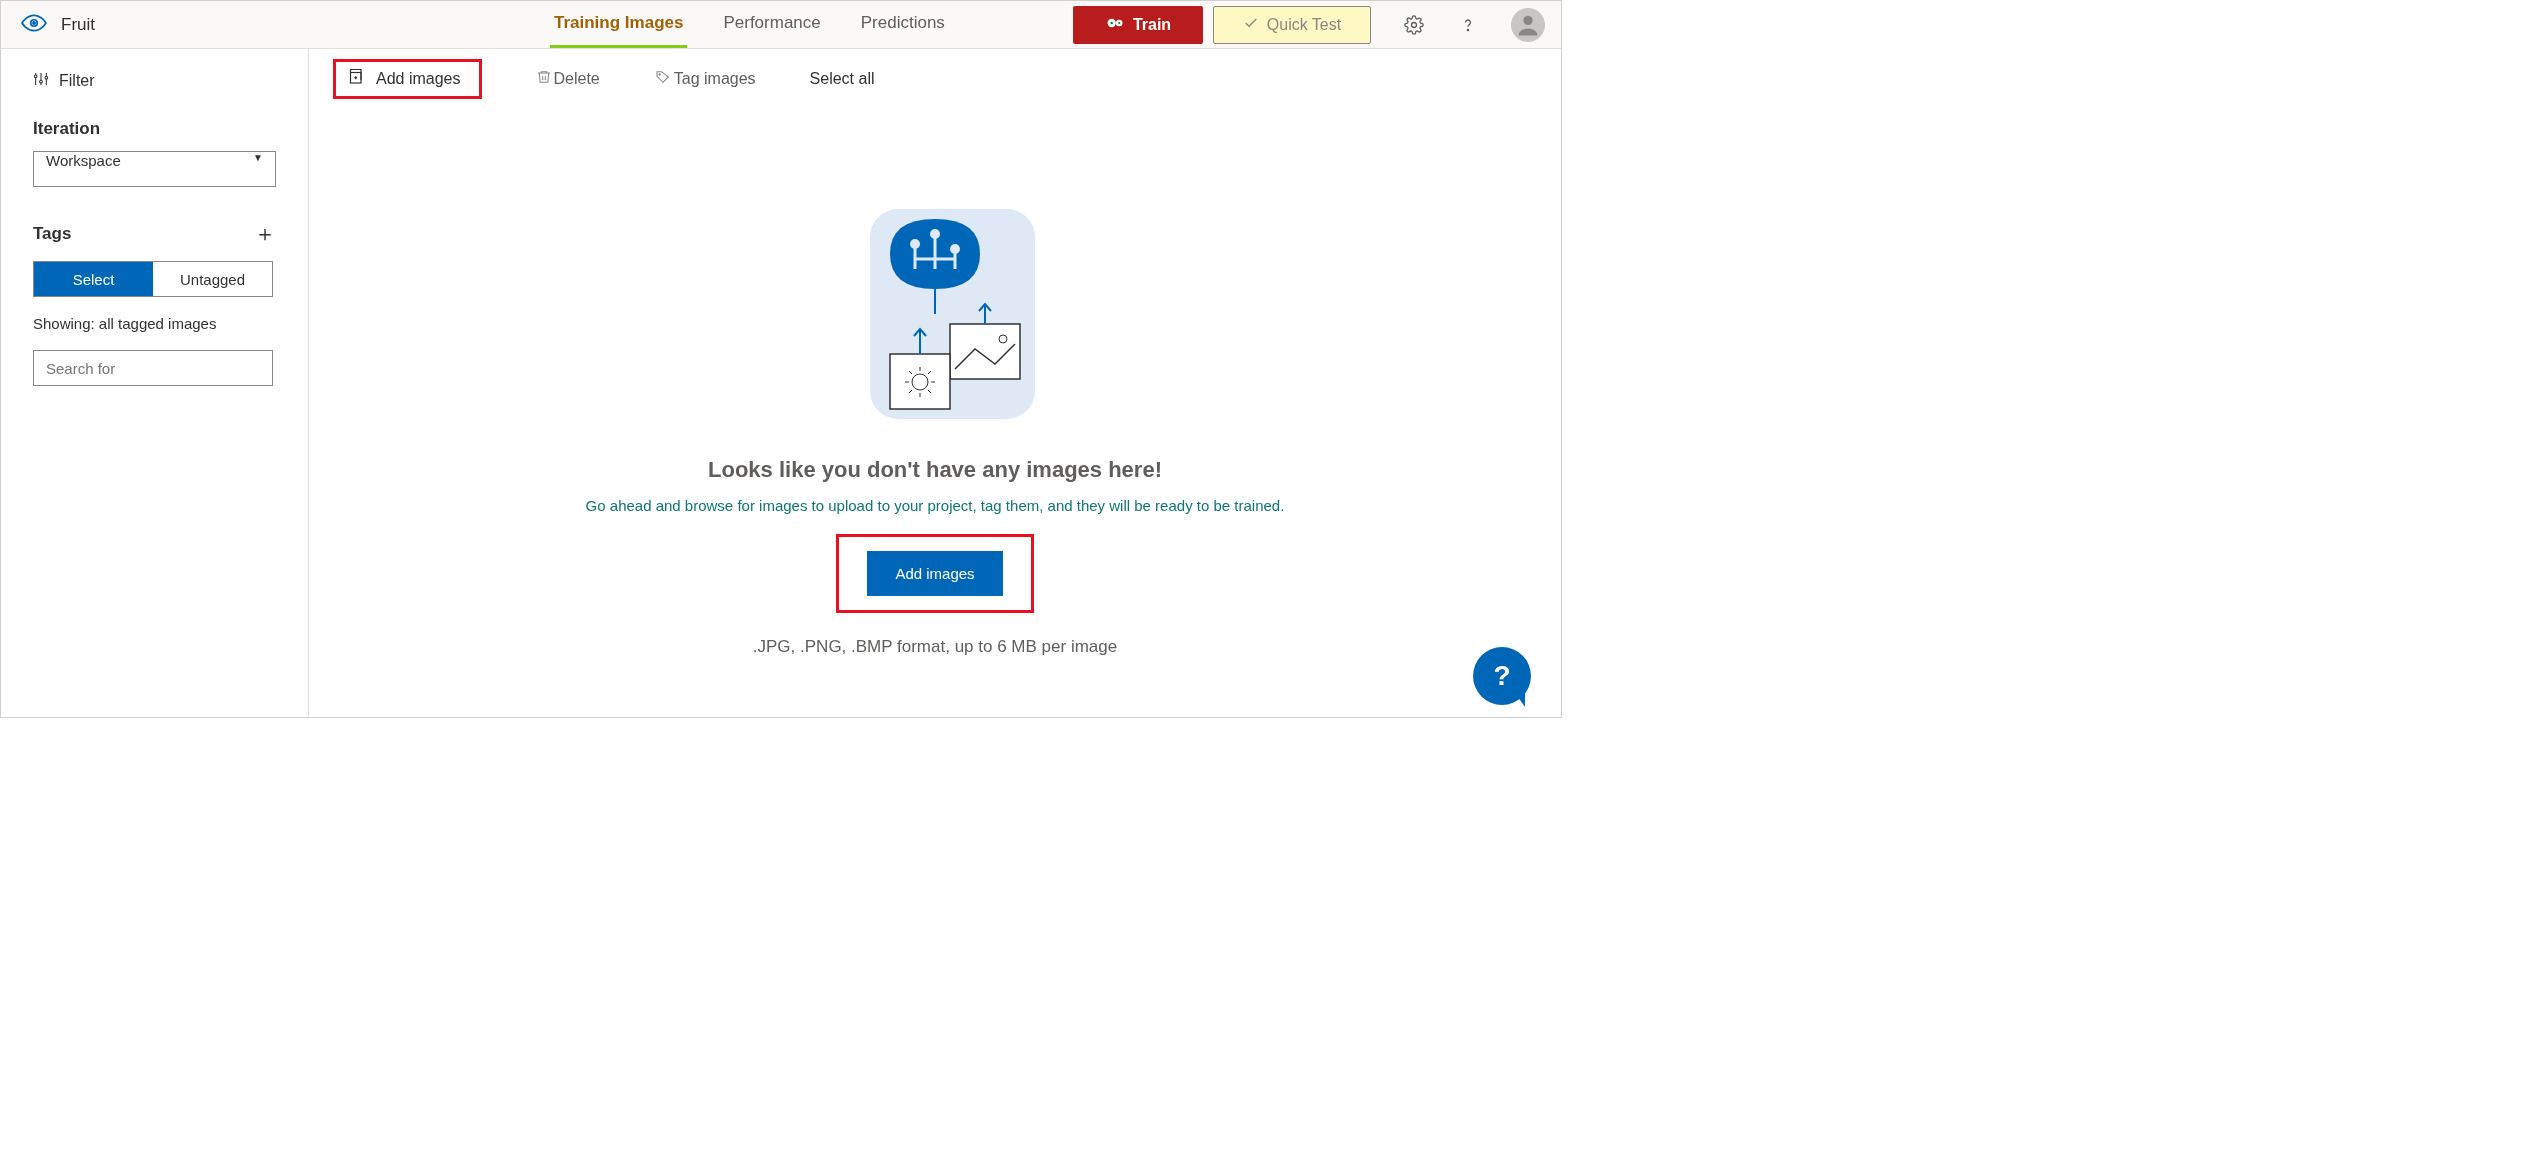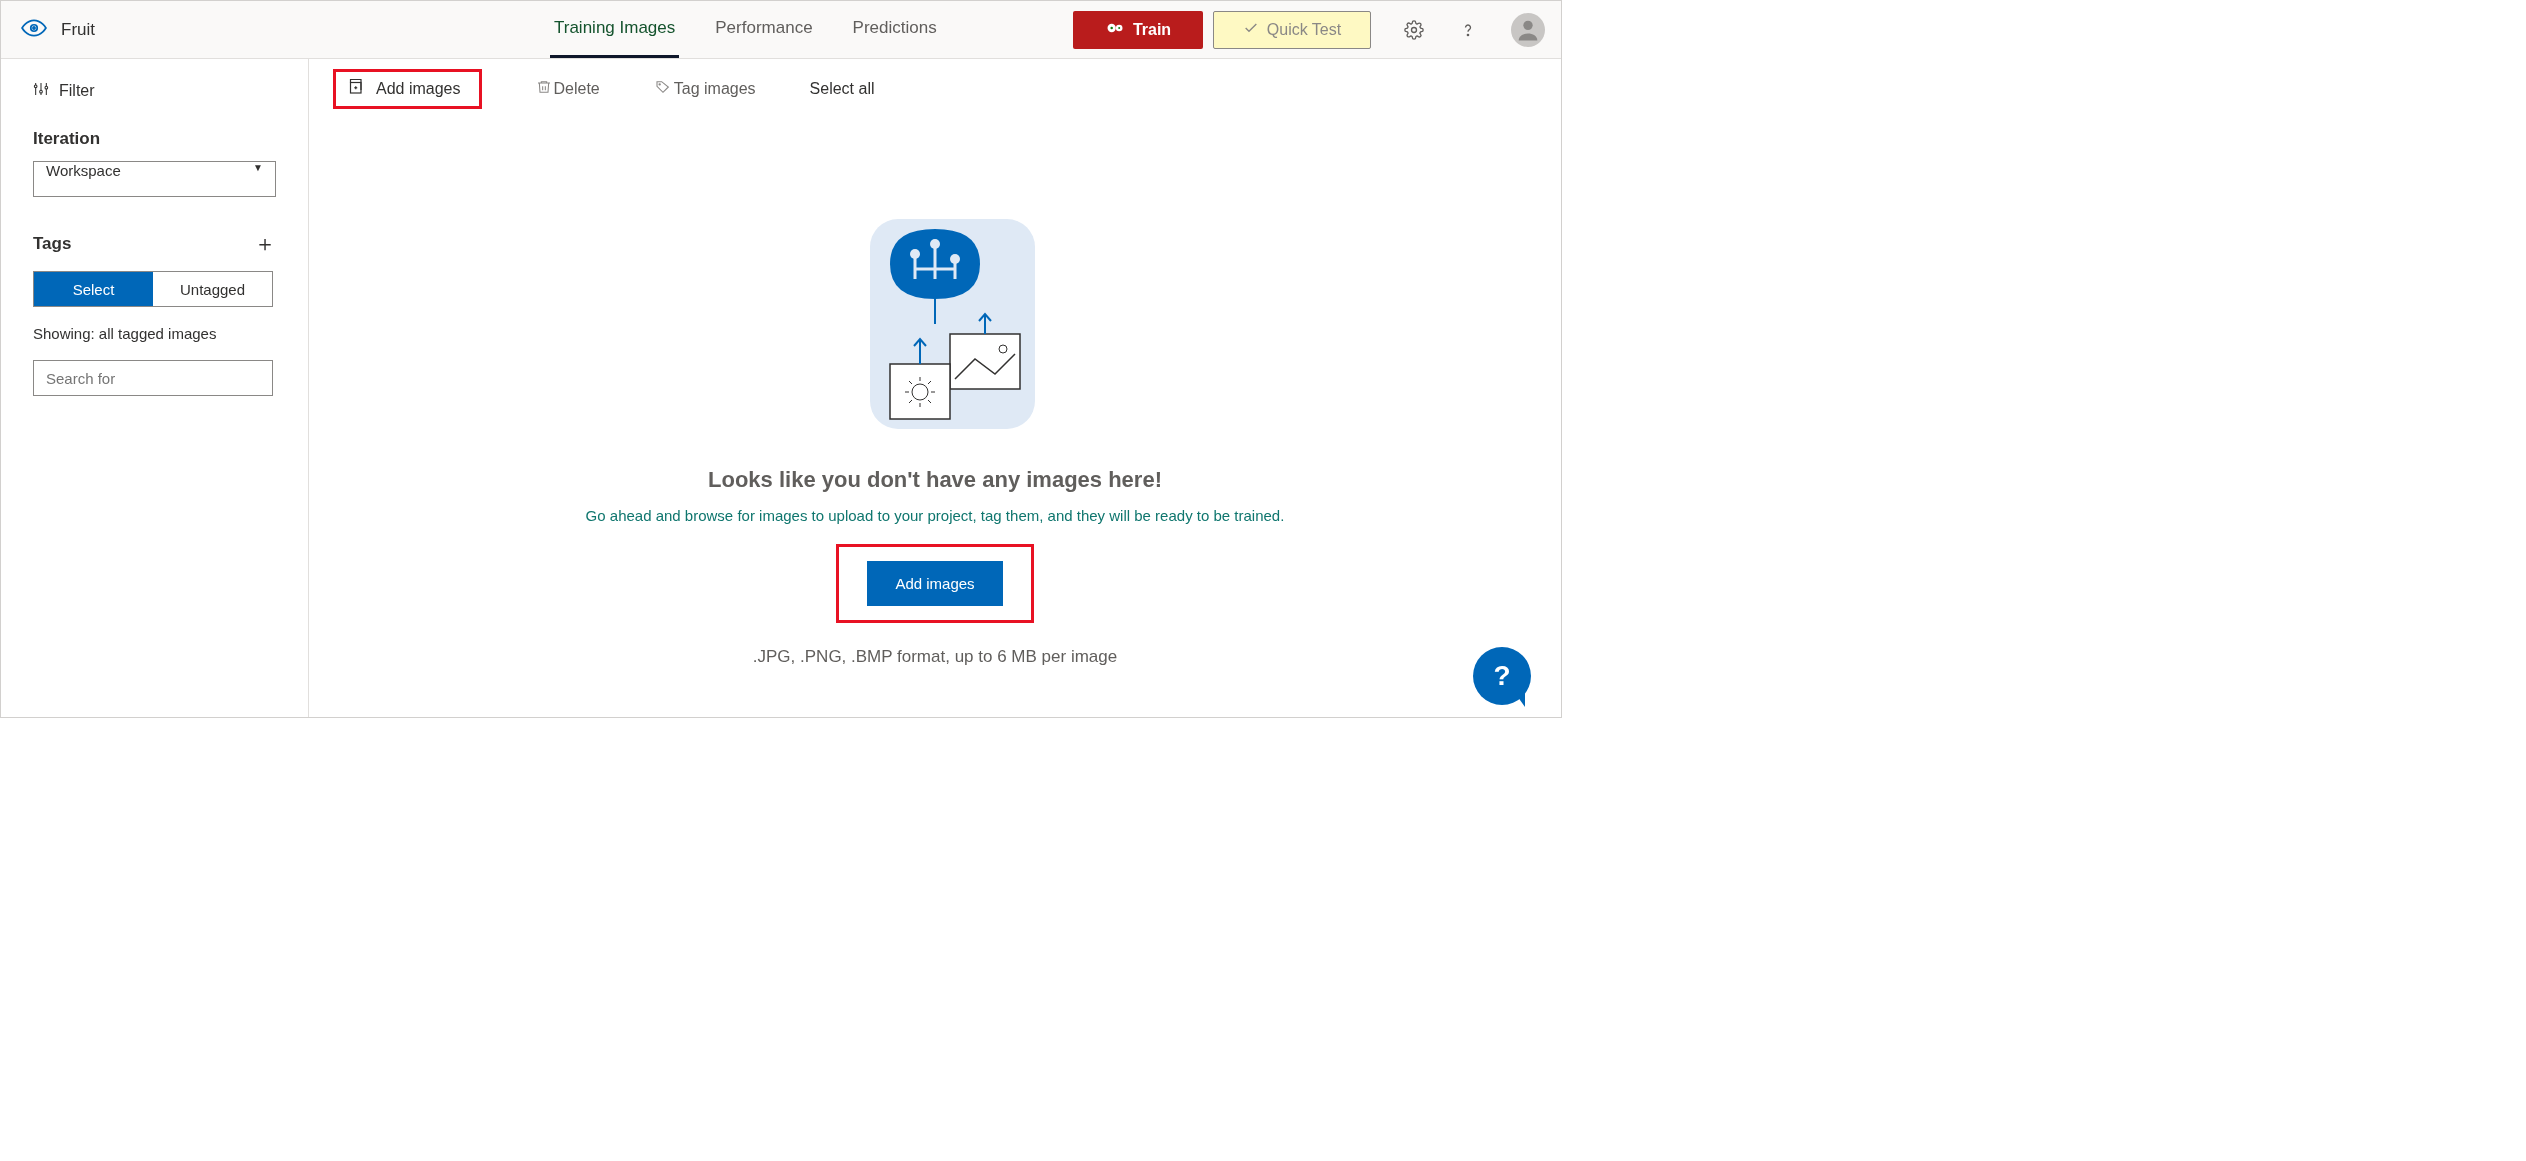--- a/index.html
+++ b/index.html
@@ -1,25 +1,25 @@
 <!DOCTYPE html>
 <html><head>
 <meta charset="utf-8">
 <style>
   * { box-sizing: border-box; margin: 0; padding: 0; font-family: "Segoe UI", Arial, sans-serif; }
   body { background: #fff; color: #323130; overflow: hidden; }
   .app { width: 1562px; height: 718px; border: 1px solid #d2d0ce; display: flex; flex-direction: column; position: relative; }
 
   
-  .header { height: 58px; background: #faf9f8; border-bottom: 1px solid #e1dfdd; display: flex; align-items: center; padding: 0 16px 0 20px; }
+  .header { height: 48px; background: #faf9f8; border-bottom: 1px solid #e1dfdd; display: flex; align-items: center; padding: 0 16px 0 20px; }
   .logo-wrap { display: flex; align-items: center; gap: 14px; }
   .logo-wrap .title { font-size: 17px; font-weight: 400; }
   .tabs { display: flex; margin-left: 455px; gap: 32px; height: 100%; align-items: stretch; }
   .tab { display: flex; align-items: center; font-size: 17px; color: #605e5c; cursor: pointer; border-bottom: 3px solid transparent; padding: 0 4px; }
-  .tab.active { color: #14532d; font-weight: 400; border-bottom: 3px solid #0f172a; }
+  .tab.active { color: #a16207; font-weight: 700; border-bottom: 3px solid #84cc16; }
   .header-right { margin-left: auto; display: flex; align-items: center; gap: 10px; }
   .btn { height: 38px; border-radius: 2px; display: flex; align-items: center; justify-content: center; font-size: 16px; cursor: pointer; }
   .btn-train { background: #b91c1c; color: #fff; width: 130px; font-weight: 600; gap: 8px; }
   .btn-quick { border: 1px solid #8a8886; background: #fef9c3; color: #8a8886; width: 158px; gap: 8px; }
   .hdr-icon { width: 22px; height: 22px; color: #605e5c; cursor: pointer; margin-left: 22px; display:flex; align-items:center; justify-content:center;}
   .avatar { width: 34px; height: 34px; border-radius: 50%; background: #c8c6c4; margin-left: 22px; display: flex; align-items: center; justify-content: center; }
 
   
   .body { flex: 1; display: flex; min-height: 0; }
   .sidebar { width: 308px; border-right: 1px solid #e1dfdd; padding: 22px 32px; }

